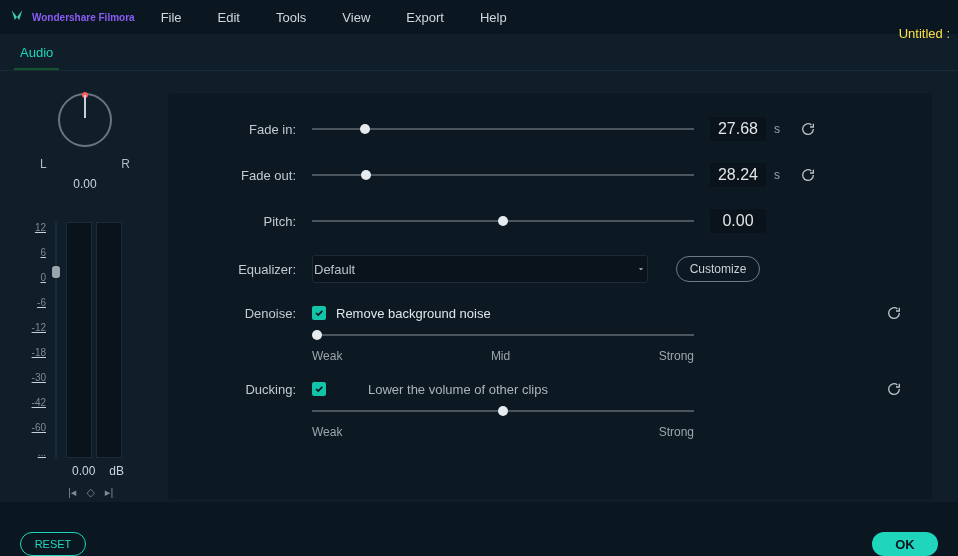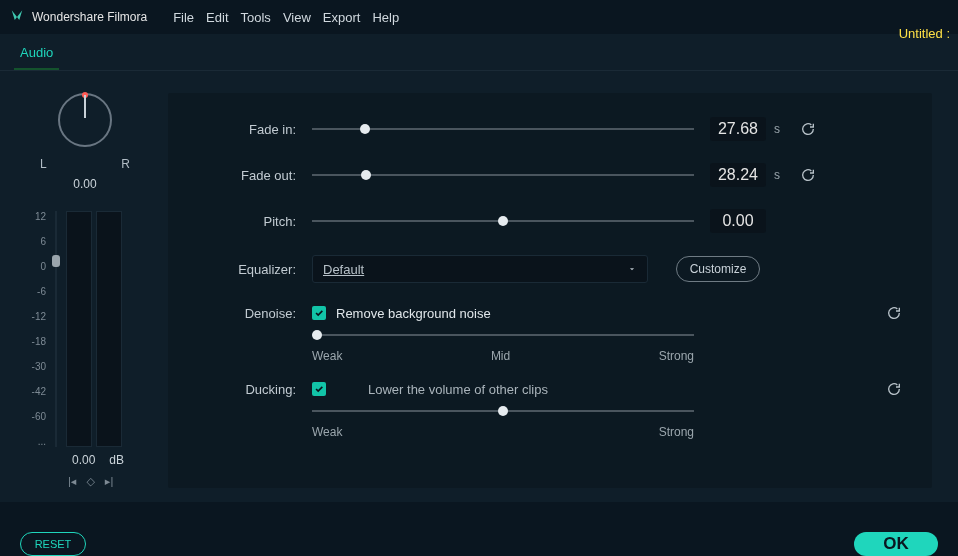--- a/index.html
+++ b/index.html
@@ -2,22 +2,22 @@
 <html><head>
 <meta charset="utf-8">
 <style>
 * { margin: 0; padding: 0; box-sizing: border-box; font-family: -apple-system, "Segoe UI", Arial, sans-serif; }
 body { width: 958px; height: 556px; background: #0f1e29; color: #c8d1d8; overflow: hidden; font-size: 13px; }
 
 
 .titlebar { height: 34px; background: #0a1620; display: flex; align-items: center; padding: 0 8px; }
 .logo-wrap { display: flex; align-items: center; gap: 6px; }
 .logo-icon { width: 18px; height: 18px; color: #3fc8b0; }
-.product-name { font-weight: 400; color: #e5e5e5; font-size: 12px; }
-.menu-bar { display: flex; gap: 12px; margin-left: 26px; color: #d0d8de; font-size: 13px; }
+.product-name { font-weight: 700; color: #8b5cf6; font-size: 10px; }
+.menu-bar { display: flex; gap: 36px; margin-left: 26px; color: #d0d8de; font-size: 13px; }
 .menu-item { cursor: pointer; }
 .doc-title { margin-left: auto; color: #fde047; margin-top: 32px; }
 
 
 .tabbar { height: 36px; display: flex; align-items: flex-end; padding-left: 14px; }
 .tab { padding: 8px 6px; color: #aab4bb; cursor: pointer; }
 .tab.active { color: #1fd6bc; border-bottom: 2px solid #14532d; }
 
 .sep { height: 1px; background: #1a2a36; }
 
@@ -26,21 +26,21 @@
 
 
 .left-panel { width: 118px; }
 .pan-knob-wrap { position: relative; height: 66px; display: flex; justify-content: center; }
 .pan-knob { width: 54px; height: 54px; border: 2px solid #697682; border-radius: 50%; position: relative; }
 .pan-tick { position: absolute; left: 50%; top: 0; width: 2px; height: 23px; background: #c8d1d8; transform: translateX(-50%); }
 .pan-dot { position: absolute; left: 50%; top: -3px; width: 6px; height: 6px; background: #ff5b56; border-radius: 50%; transform: translateX(-50%); }
 .pan-lr { display: flex; justify-content: space-between; padding: 0 14px; margin-top: -2px; font-size: 12px; color: #b1bcc5; }
 .pan-value { text-align: center; margin-top: 6px; color: #cbd4da; font-size: 12px; }
 
-.meter-wrap { display: flex; margin-top: 20px; }
+.meter-wrap { display: flex; margin-top: 31px; text-decoration: underline; }
 .meter-scale { width: 24px; display: flex; flex-direction: column; justify-content: space-between; align-items: flex-end; padding-right: 4px; font-size: 10px; color: #7d8a94; height: 236px; }
 .meter-bars { display: flex; gap: 4px; }
 .meter-bar { width: 26px; height: 236px; background: #0a131b; border: 1px solid #1a2a36; }
 .meter-slider { width: 12px; height: 236px; position: relative; margin-right: 4px; }
 .meter-slider-track { position: absolute; left: 5px; top: 0; width: 2px; height: 100%; background: #1a2a36; }
 .meter-slider-thumb { position: absolute; left: 2px; top: 44px; width: 8px; height: 12px; background: #9aa5ac; border-radius: 3px; }
 .db-row { display: flex; align-items: center; gap: 14px; margin-top: 6px; color: #cbd4da; font-size: 12px; }
 .db-value { margin-left: 46px; }
 .nav-icons { display: flex; gap: 10px; margin-left: 42px; margin-top: 8px; color: #7d8a94; font-size: 11px; }
 
@@ -48,36 +48,36 @@
 .right-panel { flex: 1; background: #0c1922; padding: 24px 30px 30px 30px; border-radius: 2px; }
 .control-row { display: flex; align-items: center; margin-bottom: 22px; }
 .control-label { width: 114px; text-align: right; padding-right: 16px; color: #c2cbd2; font-size: 13px; }
 .slider-wrap { width: 382px; position: relative; height: 12px; }
 .slider-track { position: absolute; top: 5px; left: 0; width: 100%; height: 2px; background: #4a555e; }
 .slider-thumb { position: absolute; top: 1px; width: 10px; height: 10px; background: #e6ebef; border-radius: 50%; }
 .value-box { width: 56px; height: 24px; background: #0a131b; border: none; color: #e5e5e5; text-align: center; margin-left: 16px; border-radius: 3px; font-size: 16px; }
 .unit { color: #9ba6ad; font-size: 12px; margin-left: 8px; }
 .reset-icon { margin-left: 20px; width: 16px; height: 16px; color: #b7c1c8; cursor: pointer; }
 
-.eq-select { width: 336px; height: 28px; background: #0a131b; color: #b7c1c8; border: 1px solid #1a2a36; border-radius: 3px; padding: 0 10px; display: flex; align-items: center; justify-content: space-between; cursor: pointer; font-size: 13px; text-decoration: underline; }
+.eq-select { width: 336px; height: 28px; background: #0a131b; color: #b7c1c8; border: 1px solid #1a2a36; border-radius: 3px; padding: 0 1px; display: flex; align-items: center; justify-content: space-between; cursor: pointer; font-size: 13px; }
 .customize-btn { margin-left: 28px; width: 84px; height: 26px; border: 1px solid #6f7b84; border-radius: 13px; background: transparent; color: #c8d1d8; font-size: 12px; cursor: pointer; }
 
 .check-row { display: flex; align-items: center; }
 .checkbox { width: 14px; height: 14px; background: #12c4a8; border-radius: 2px; display: flex; align-items: center; justify-content: center; margin-right: 10px; }
 .checkbox svg { width: 10px; height: 10px; color: #0a131b; }
 .check-label { color: #e0e6ea; font-size: 13px; }
 .check-label.dim { color: #aab4bb; margin-left: 32px; }
 .sub-slider { margin-left: 114px; width: 382px; margin-top: 8px; }
 .sub-labels { display: flex; justify-content: space-between; margin-top: 8px; font-size: 12px; color: #9ba6ad; }
 .sub-labels.two > :nth-child(2) { display: none; }
 
 
 .footer { position: absolute; bottom: 0; left: 0; right: 0; height: 54px; display: flex; align-items: flex-end; padding: 0 20px; background: #0a1620; }
 .reset-btn { width: 66px; height: 24px; border: 1px solid #1fd6bc; background: transparent; color: #1fd6bc; border-radius: 12px; font-size: 11px; cursor: pointer; }
-.ok-btn { margin-left: auto; width: 84px; height: 24px; background: #1fd6bc; border: none; color: #0a1620; font-weight: 600; border-radius: 12px; font-size: 17px; cursor: pointer; }
+.ok-btn { margin-left: auto; width: 66px; height: 24px; background: #1fd6bc; border: none; color: #0a1620; font-weight: 600; border-radius: 12px; font-size: 13px; cursor: pointer; }
 </style>
 </head>
 <body>
 
 <div class="titlebar">
   <div class="logo-wrap">
     <svg class="logo-icon" viewBox="0 0 24 24">
         <path fill="currentColor" d="M5 3 L12 12 L19 3 L15 16 L12 12 L9 16 Z"></path>
       </svg>
     <span class="product-name">Wondershare Filmora</span>

